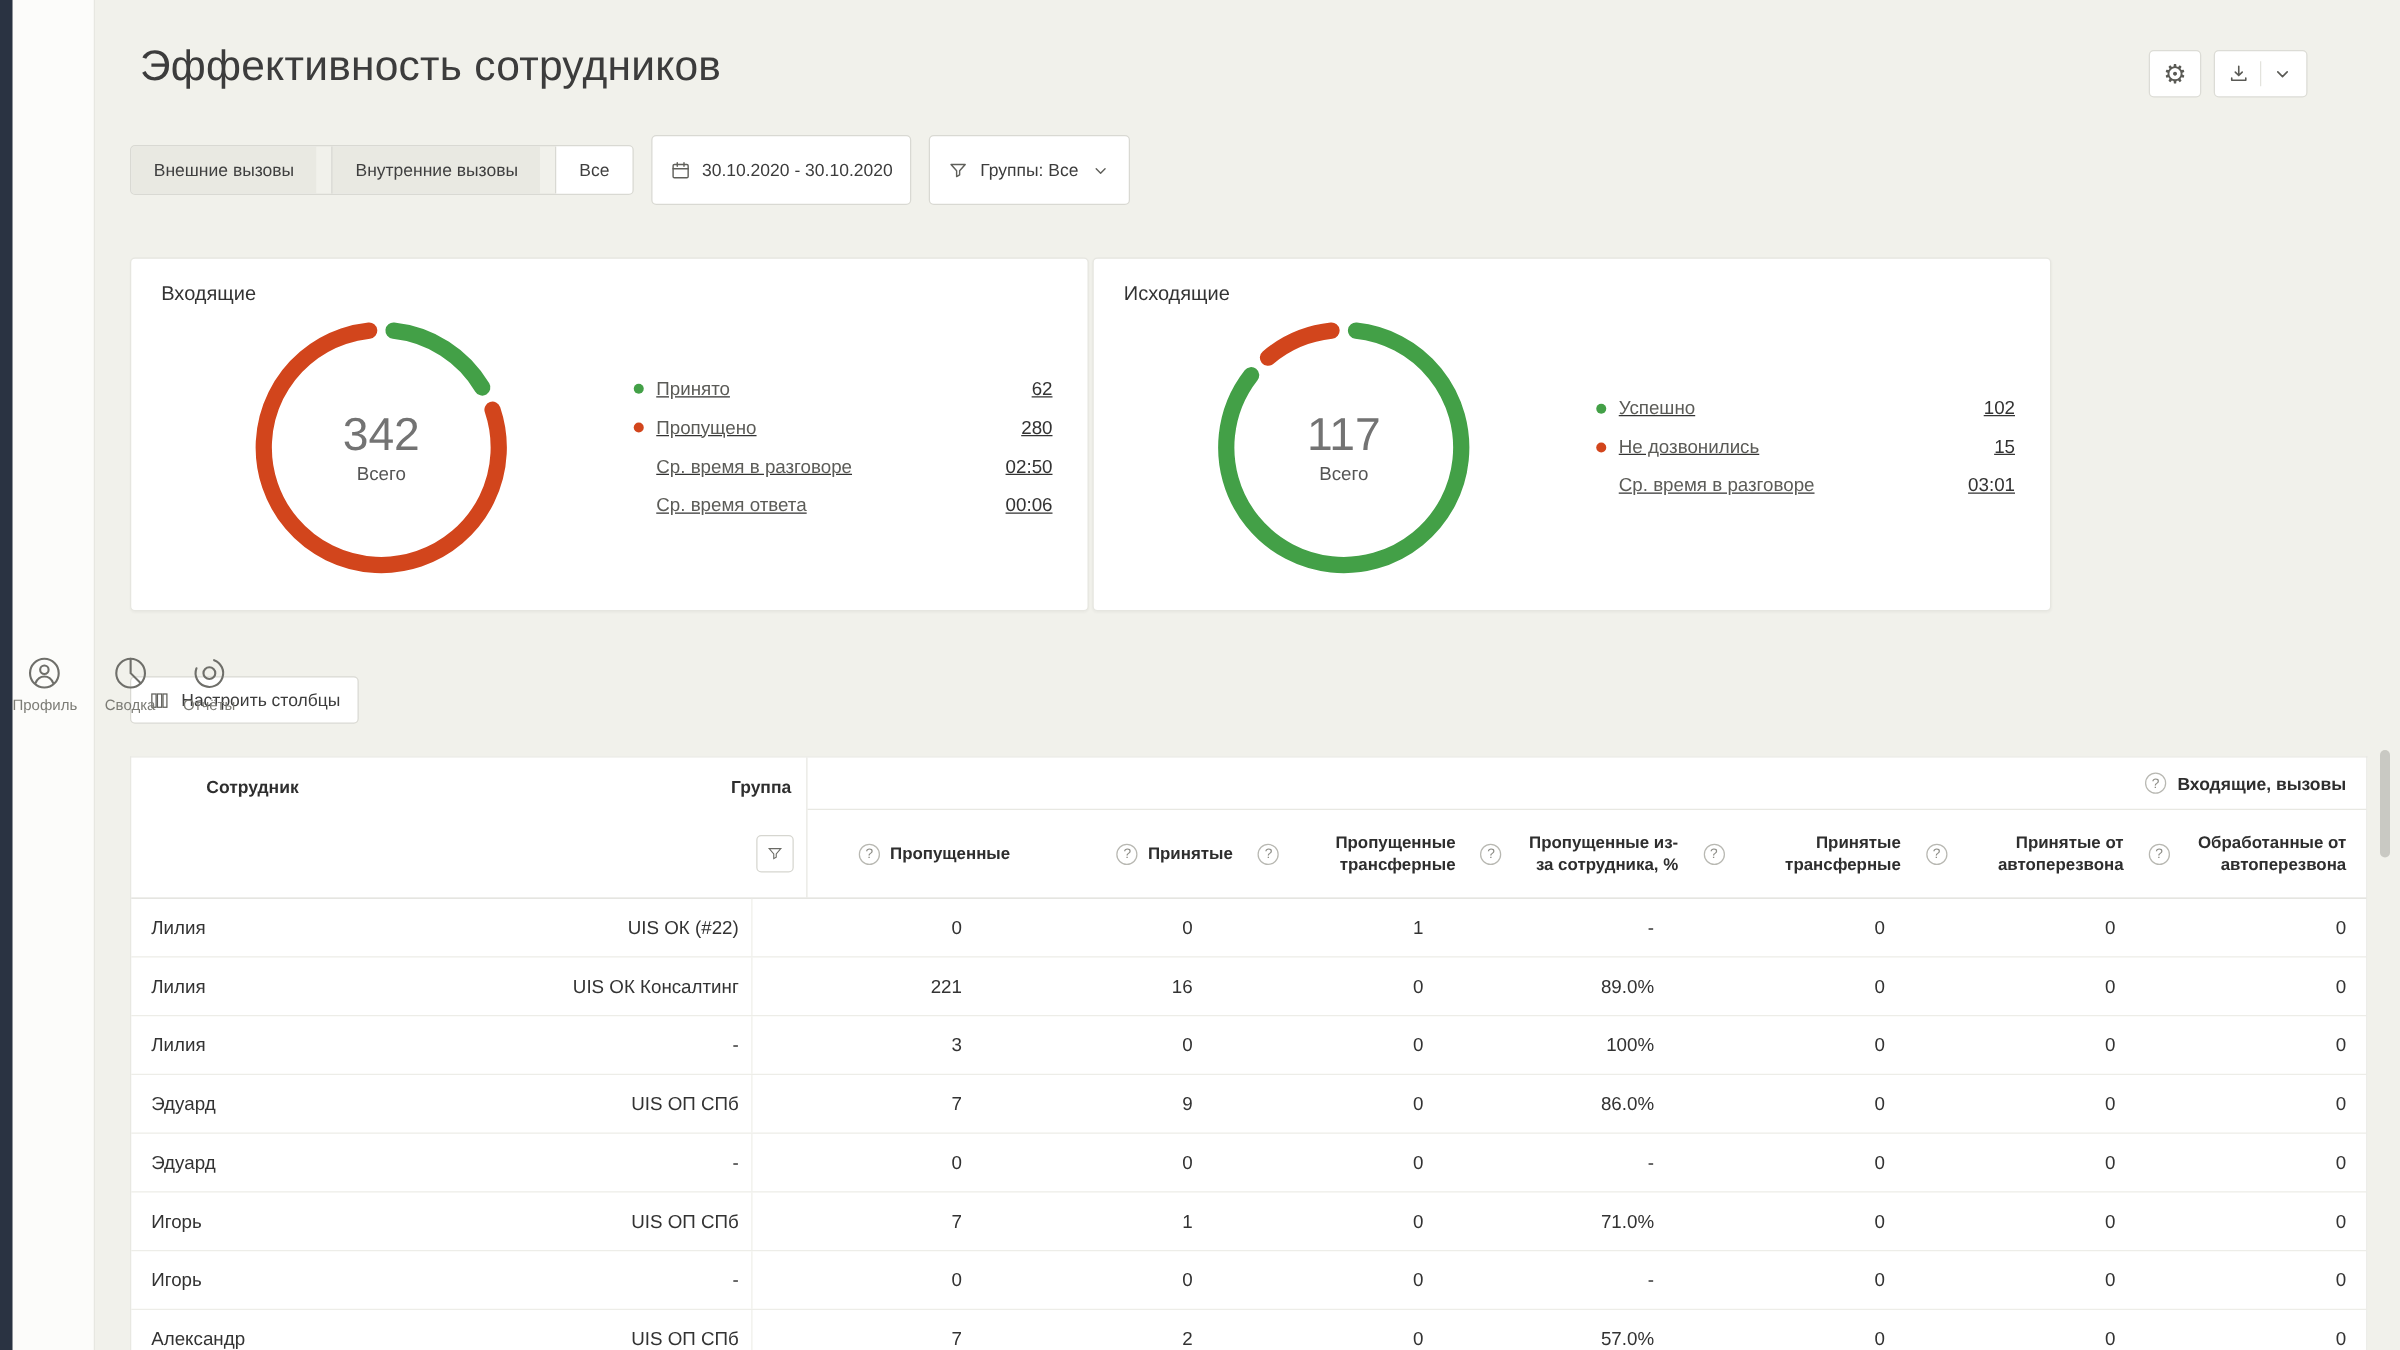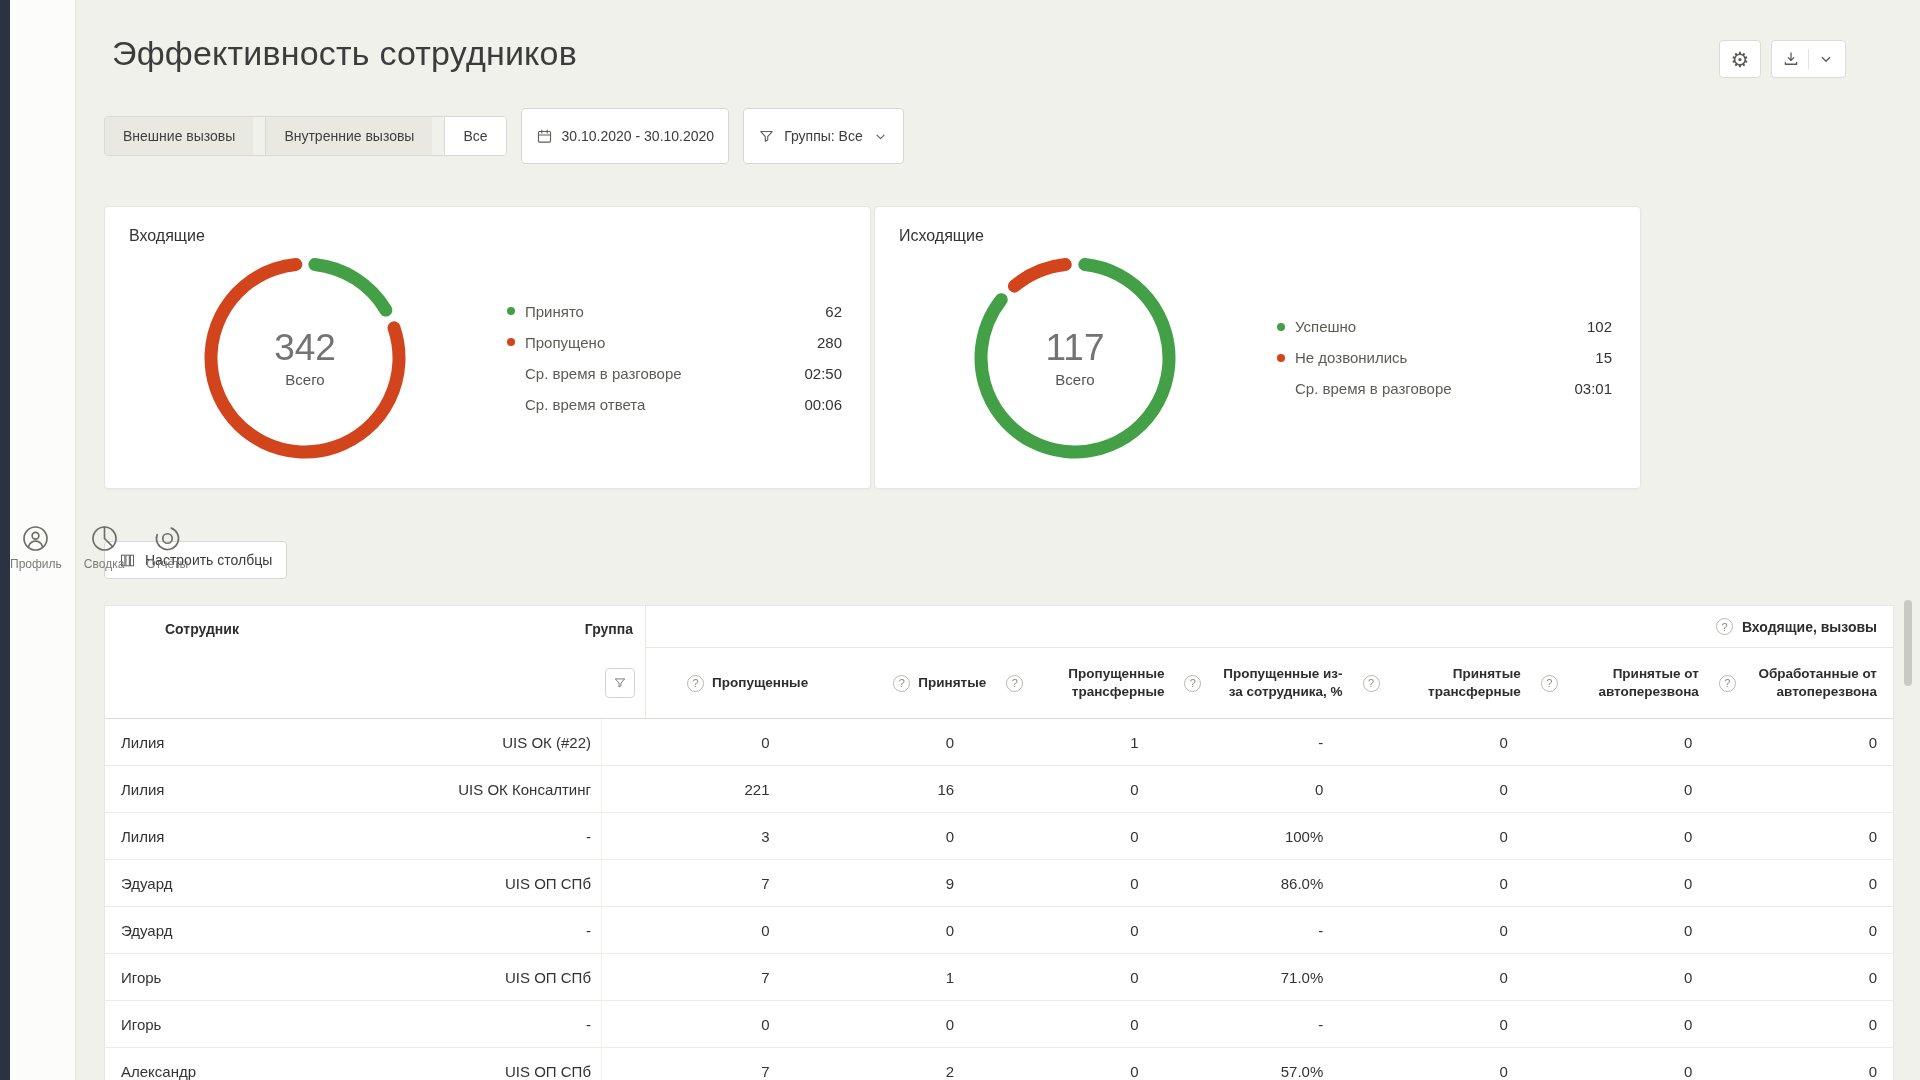--- a/index.html
+++ b/index.html
@@ -61,21 +61,21 @@
     flex: 1; background: #fff; border: 1px solid #e6e6e0; border-radius: 4px; height: 283px;
     padding: 20px 24px; position: relative; box-shadow: 0 1px 2px rgba(0,0,0,.03);
   }
   .card-title { font-size: 16px; color: #333; }
   .card-body { display: flex; align-items: center; height: 225px; }
   .donut-wrap { position: relative; width: 208px; height: 208px; margin-left: 72px; flex: none; }
   .donut-center { position: absolute; inset: 0; display: flex; flex-direction: column; align-items: center; justify-content: center; gap: 2px; }
   .donut-total { font-size: 37px; color: #737373; }
   .donut-total-label { font-size: 15px; color: #555; }
   .legend { margin-left: auto; width: 335px; display: flex; flex-direction: column; gap: 14px; margin-right: 4px; }
-  .legend-row { display: flex; align-items: center; font-size: 15px; }
+  .legend-row { display: flex; align-items: center; font-size: 15px; text-decoration: underline; }
   .dot { width: 8px; height: 8px; border-radius: 50%; margin-right: 10px; flex: none; }
   .legend-row.stat { padding-left: 18px; }
   .l-label { color: #5b5b57; }
   .l-val { margin-left: auto; color: #333; }
 
   
   .columns-btn {
     margin-top: 52px; display: flex; align-items: center; gap: 9px; height: 38px; padding: 0 14px;
     background: #fff; border: 1px solid #d9d9d3; border-radius: 4px; font-size: 14px; color: #3c3c3c;
     cursor: pointer; font-family: inherit;
@@ -337,20 +337,21 @@
           <div class="td num">0</div>
           <div class="td num">0</div>
           <div class="td num">0</div>
         </div>
         <div class="tr">
           <div class="td emp">Лилия</div>
           <div class="td grp">UIS ОК Консалтинг</div>
           <div class="td num first">221</div>
           <div class="td num">16</div>
           <div class="td num">0</div>
+          <div class="td num">89.0%</div>
           <div class="td num">0</div>
           <div class="td num">0</div>
           <div class="td num">0</div>
         </div>
         <div class="tr">
           <div class="td emp">Лилия</div>
           <div class="td grp">-</div>
           <div class="td num first">3</div>
           <div class="td num">0</div>
           <div class="td num">0</div>

